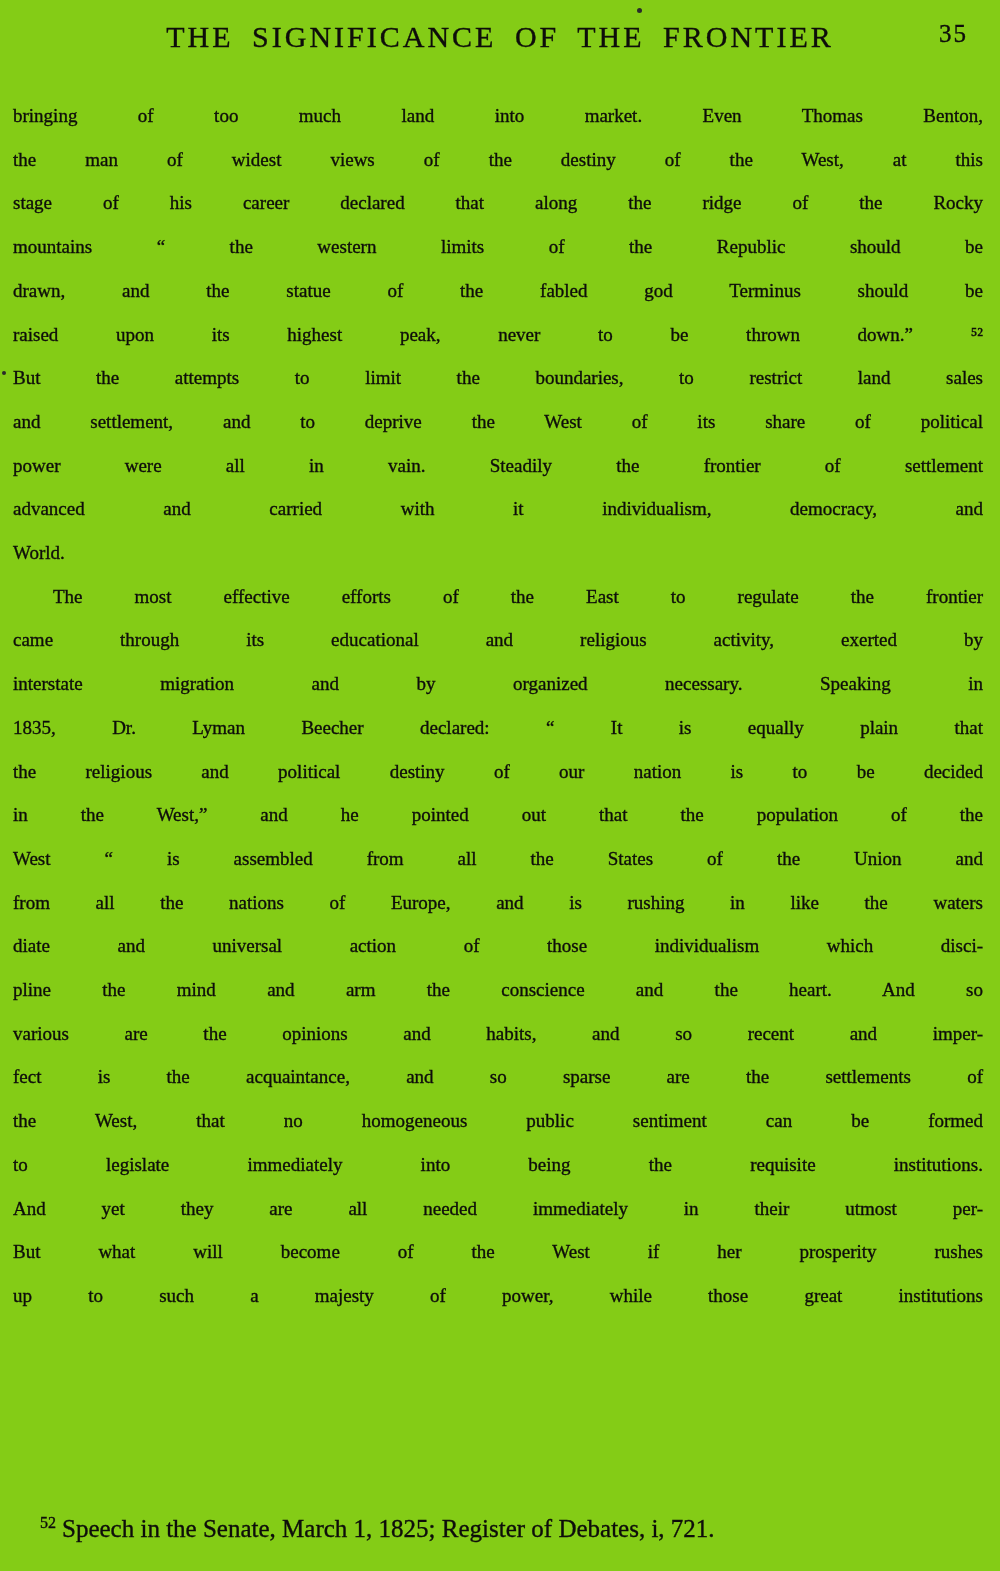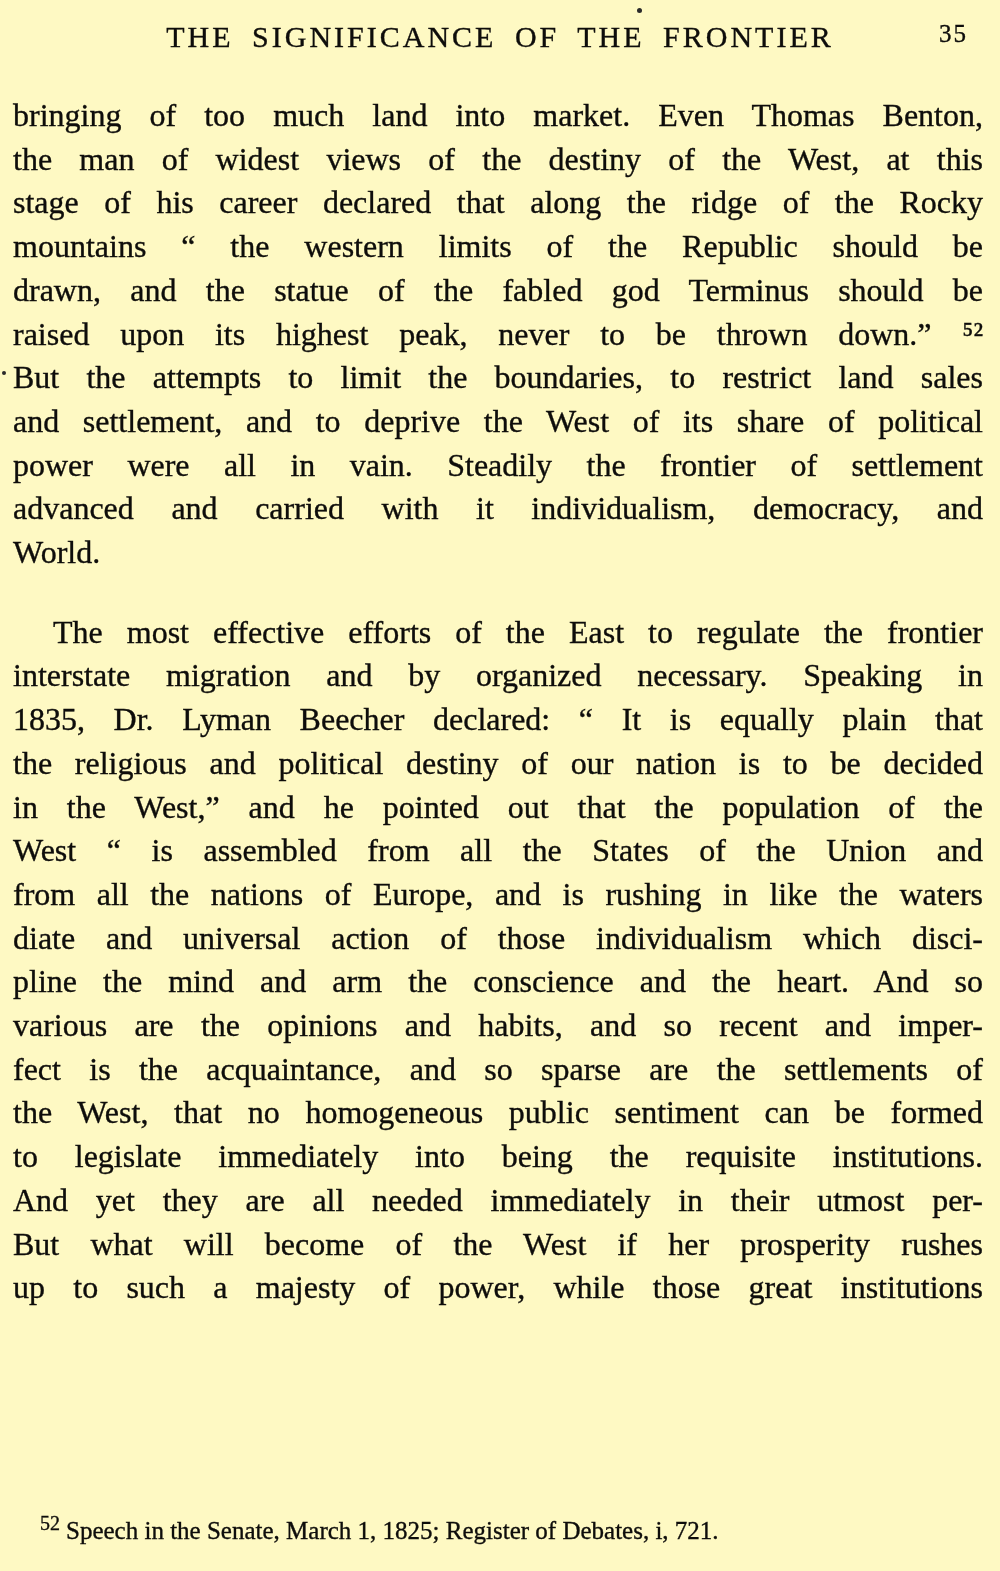--- a/index.html
+++ b/index.html
@@ -4,21 +4,21 @@
 <style>
   html, body {
     margin: 0;
     padding: 0;
     background: #ffffff;
   }
   .page {
     position: relative;
     width: 1000px;
     height: 1571px;
-    background: #fef9c3;
+    background: #84cc16;
     color: #0e0d0b;
     font-family: "Liberation Serif", "DejaVu Serif", serif;
     overflow: hidden;
     -webkit-text-stroke: 0.35px;
   }
   .running-head {
     position: absolute;
     top: 20px;
     left: 0;
     right: 0;
@@ -38,43 +38,42 @@
     font-size: 25px;
     letter-spacing: 2px;
   }
   .body-text {
     position: absolute;
     top: 94px;
     left: 13px;
     right: 17px;
   }
   .line {
-    font-size: 32px;
+    font-size: 19px;
     line-height: 43.7px;
     text-align: justify;
     text-align-last: justify;
     white-space: normal;
   }
   .line.lastline {
     text-align-last: left;
   }
   .line.indent {
     text-indent: 40px;
-    margin-top: 36px;
   }
   .footnote {
     position: absolute;
     left: 40px;
     right: 30px;
     top: 1506px;
     font-size: 25px;
     line-height: 34px;
   }
   .footnote sup {
-    font-size: 20px;
+    font-size: 16px;
     vertical-align: super;
     margin-right: 6px;
   }
   .artifact {
     position: absolute;
     background: #2a2a2a;
     border-radius: 50%;
   }
   .artifact.a1 { left: 637px; top: 8px;  width: 5px; height: 5px; }
   .artifact.a2 { left: 2px;   top: 371px; width: 4px; height: 4px; }
@@ -95,20 +94,21 @@
       <div class="line">stage of his career declared that along the ridge of the Rocky</div>
       <div class="line">mountains “ the western limits of the Republic should be</div>
       <div class="line">drawn, and the statue of the fabled god Terminus should be</div>
       <div class="line">raised upon its highest peak, never to be thrown down.” ⁵²</div>
       <div class="line">But the attempts to limit the boundaries, to restrict land sales</div>
       <div class="line">and settlement, and to deprive the West of its share of political</div>
       <div class="line">power were all in vain.  Steadily the frontier of settlement</div>
       <div class="line">advanced and carried with it individualism, democracy, and</div>
       <div class="line lastline">World.</div>
       <div class="line indent">The most effective efforts of the East to regulate the frontier</div>
+      <div class="line">came through its educational and religious activity, exerted by</div>
       <div class="line">interstate migration and by organized necessary.  Speaking in</div>
       <div class="line">1835, Dr. Lyman Beecher declared: “ It is equally plain that</div>
       <div class="line">the religious and political destiny of our nation is to be decided</div>
       <div class="line">in the West,” and he pointed out that the population of the</div>
       <div class="line">West “ is assembled from all the States of the Union and</div>
       <div class="line">from all the nations of Europe, and is rushing in like the waters</div>
       <div class="line">diate and universal action of those individualism which disci-</div>
       <div class="line">pline the mind and arm the conscience and the heart.  And so</div>
       <div class="line">various are the opinions and habits, and so recent and imper-</div>
       <div class="line">fect is the acquaintance, and so sparse are the settlements of</div>

